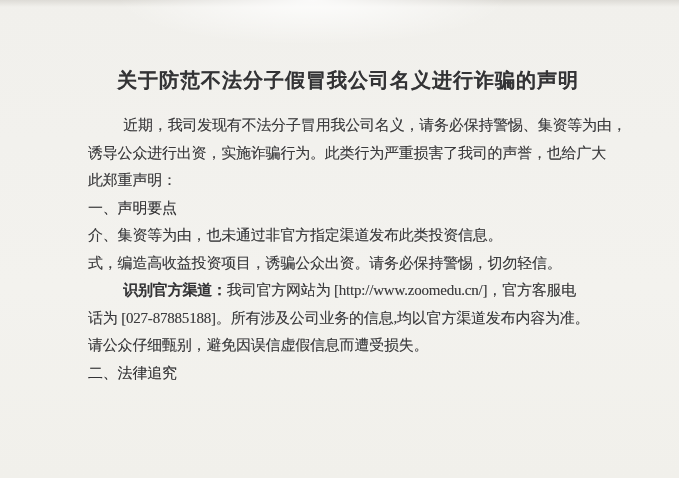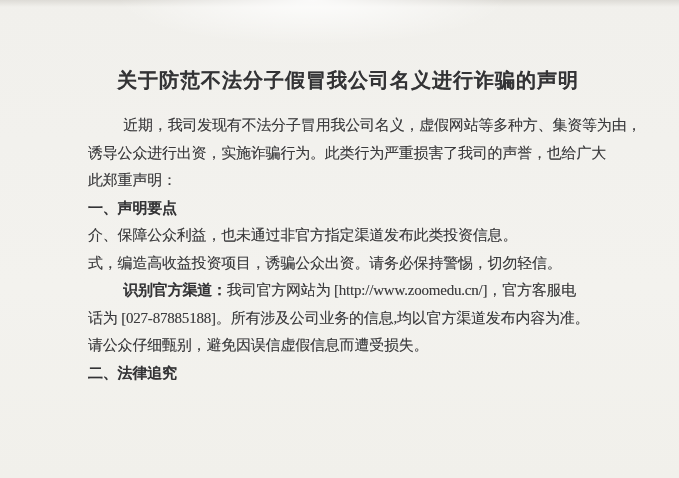--- a/index.html
+++ b/index.html
@@ -30,37 +30,37 @@
     text-shadow: 0 0 0.5px rgba(60,60,62,0.55);
   }
   .line {
     font-size: 15px;
     line-height: 27.5px;
     letter-spacing: -0.2px;
     white-space: nowrap;
     text-shadow: 0 0 0.4px rgba(60,60,62,0.45);
   }
   .indent { text-indent: 2.35em; }
-  .heading { font-weight: 700; color: #333335; }
+  .heading { font-weight: 400; color: #333335; }
   .lead { font-weight: 700; color: #343436; }
 </style>
 </head>
 <body>
 
 <div class="doc">
 
   <div class="title">关于防范不法分子假冒我公司名义进行诈骗的声明</div>
 
-  <div class="line indent">近期，我司发现有不法分子冒用我公司名义，虚假网站等多种方、集资等为由，</div>
+  <div class="line indent">近期，我司发现有不法分子冒用我公司名义，请务必保持警惕、集资等为由，</div>
   <div class="line">诱导公众进行出资，实施诈骗行为。此类行为严重损害了我司的声誉，也给广大</div>
   <div class="line">此郑重声明：</div>
 
   <div class="line heading">一、声明要点</div>
 
-  <div class="line">介、保障公众利益，也未通过非官方指定渠道发布此类投资信息。</div>
+  <div class="line">介、集资等为由，也未通过非官方指定渠道发布此类投资信息。</div>
 
   <div class="line">式，编造高收益投资项目，诱骗公众出资。请务必保持警惕，切勿轻信。</div>
 
   <div class="line indent">
     <span class="lead">识别官方渠道：</span><span>我司官方网站为 [http://www.zoomedu.cn/]，官方客服电</span>
   </div>
   <div class="line">话为 [027-87885188]。所有涉及公司业务的信息,均以官方渠道发布内容为准。</div>
   <div class="line">请公众仔细甄别，避免因误信虚假信息而遭受损失。</div>
 
   <div class="line heading">二、法律追究</div>

